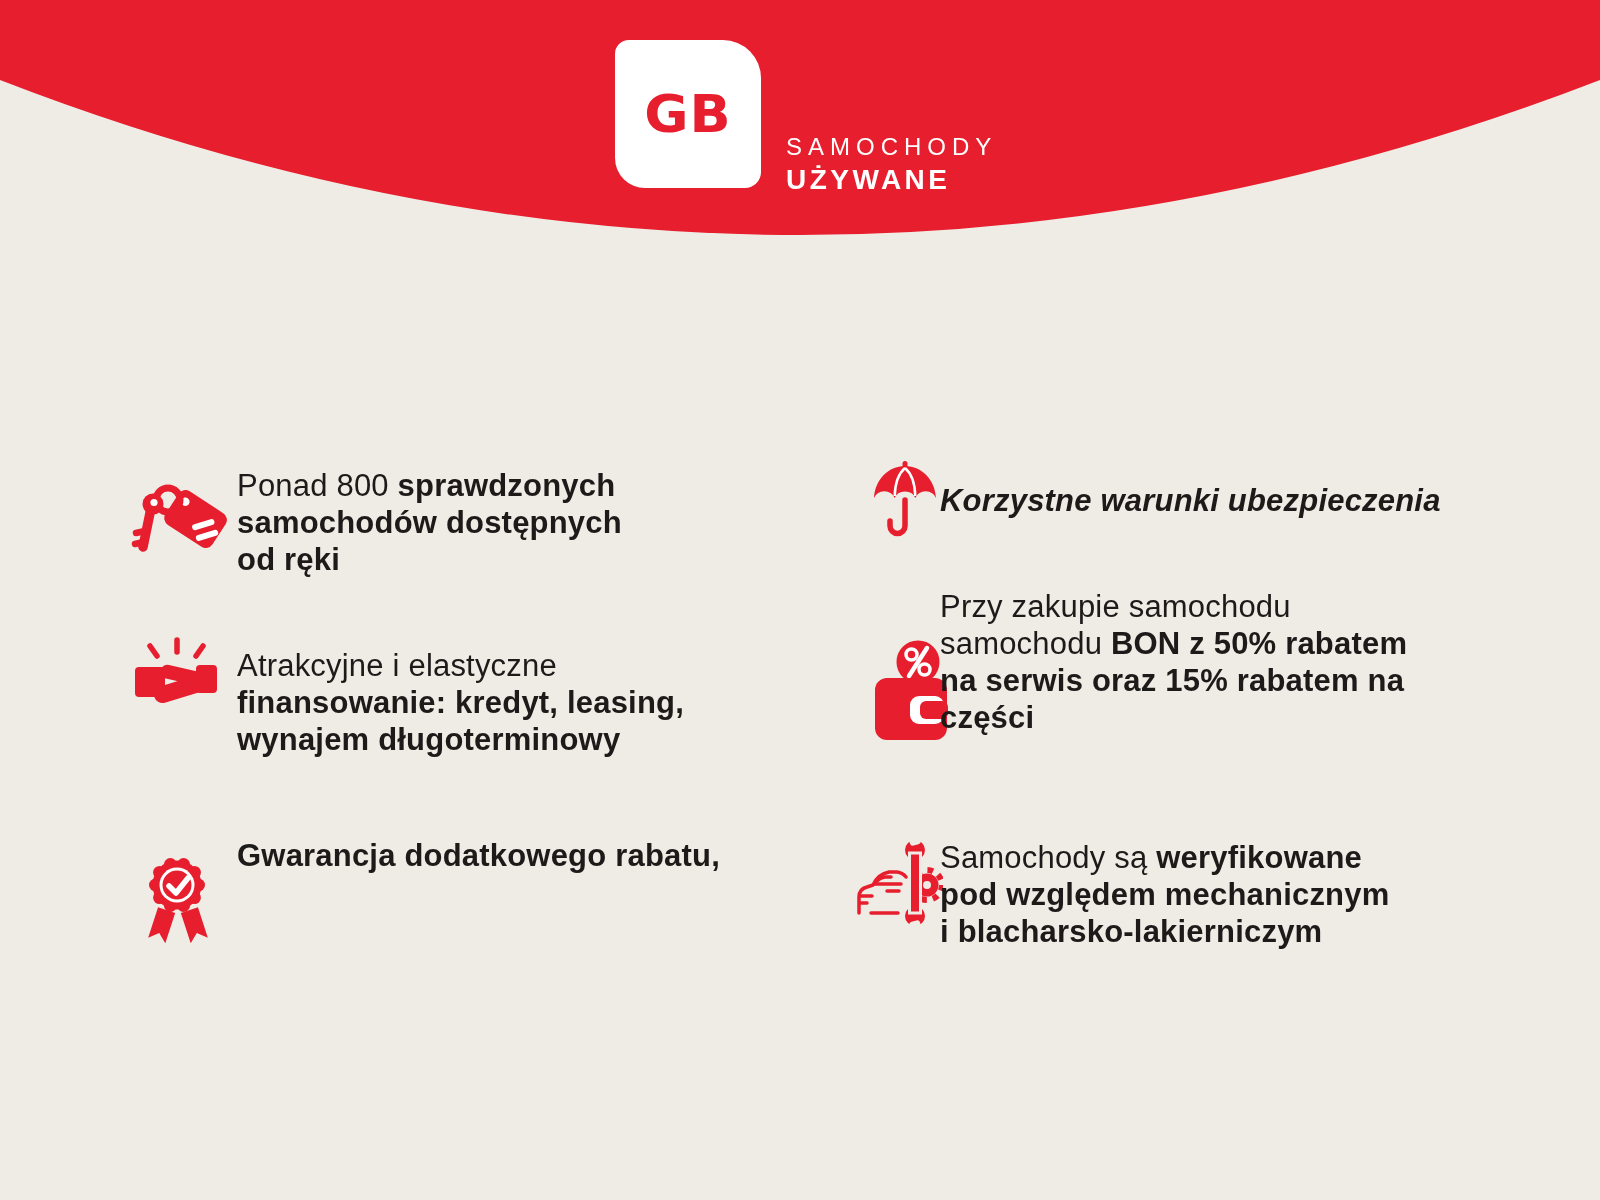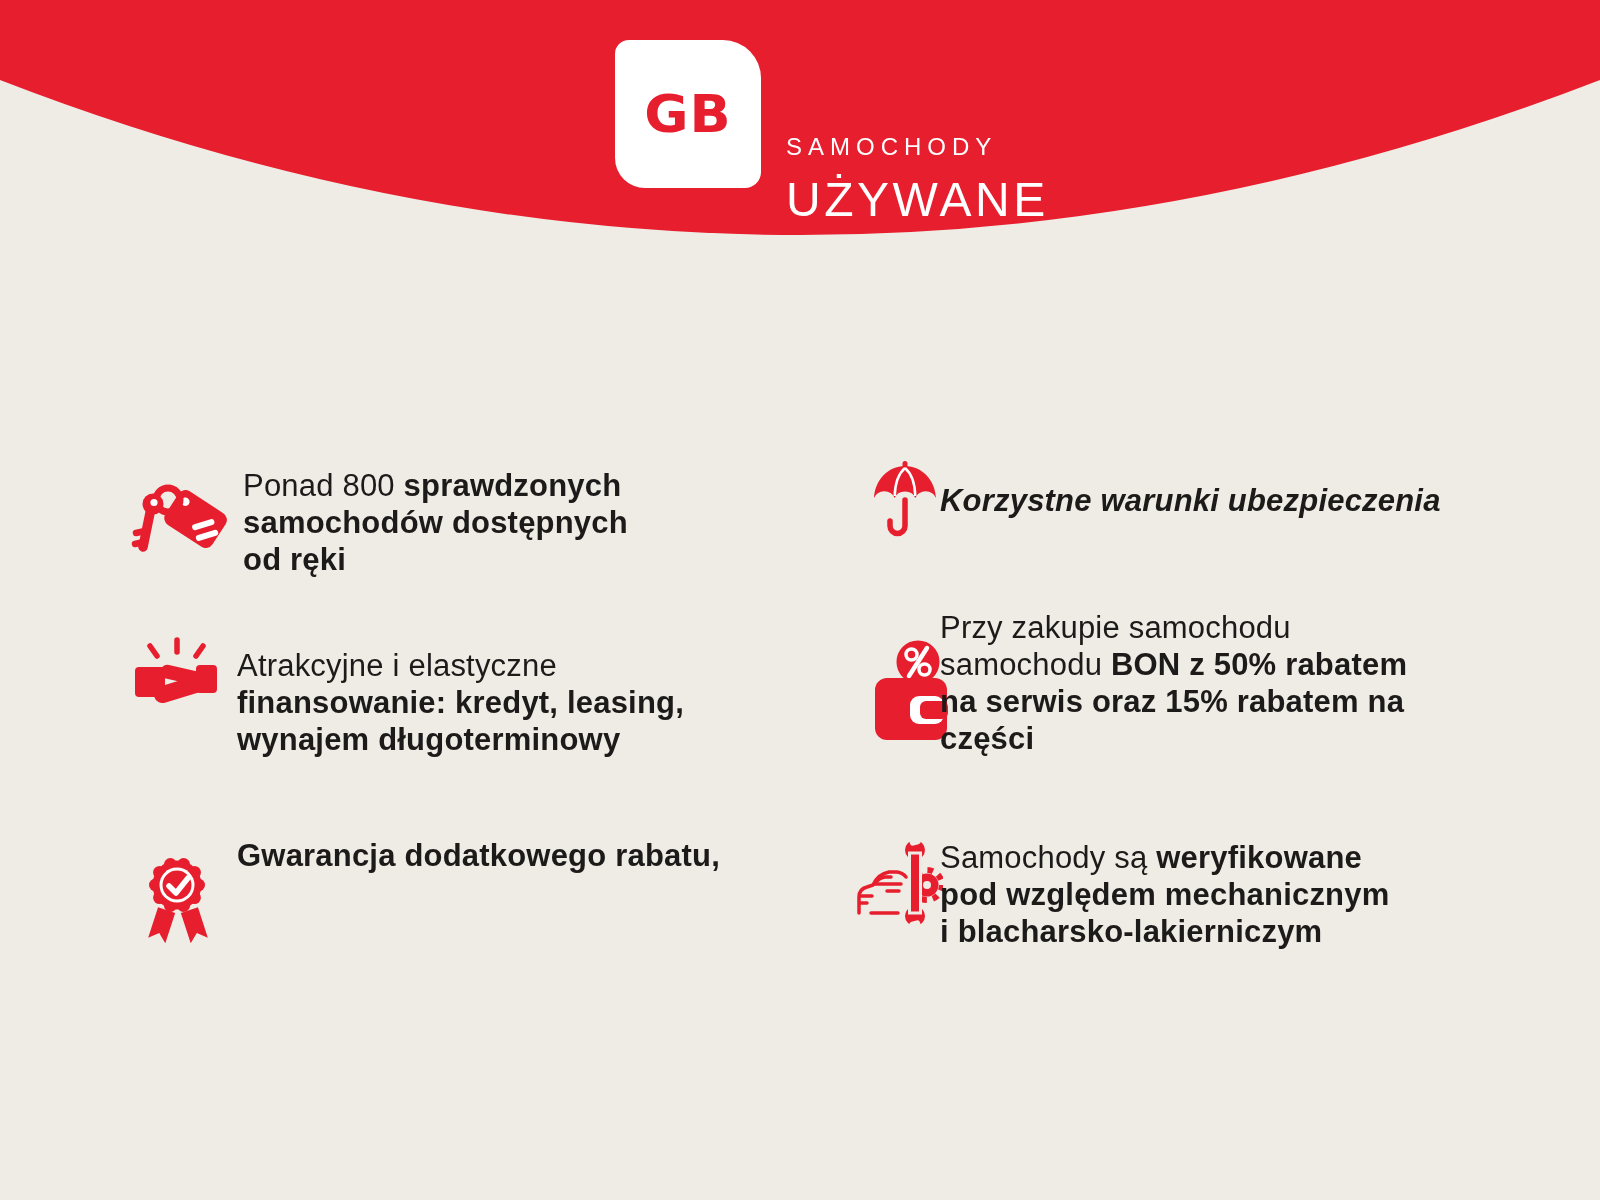--- a/index.html
+++ b/index.html
@@ -19,42 +19,42 @@
     background:#ffffff;border-radius:14px 38px 16px 30px;
     display:flex;align-items:center;justify-content:center;
   }
   .logo-gb{
     font-family:"DejaVu Sans", sans-serif;
     font-weight:700;font-size:54px;letter-spacing:1px;color:#e71e2d;
     transform:scaleY(0.96);
   }
   .brand{position:absolute;left:786px;top:84px;color:#ffffff;}
   .brand-line1{font-size:24px;font-weight:400;letter-spacing:6px;line-height:30px;margin-top:48px;}
-  .brand-line2{font-size:48px;font-weight:400;letter-spacing:3.5px;line-height:36px;margin-top:20px;}
+  .brand-line2{font-size:28px;font-weight:700;letter-spacing:3.5px;line-height:36px;margin-top:0;}
 
   
   .icon{position:absolute;}
   .ftext{
     position:absolute;
     font-size:31px;line-height:37px;color:#1d1b1a;letter-spacing:0.2px;
     white-space:nowrap;
   }
   .ftext .b{font-weight:700;}
 
   .icon-l1{left:125px;top:455px;}
-  .text-l1{left:243px;top:467px;}
+  .text-l1{left:237px;top:467px;}
   .icon-l2{left:120px;top:625px;}
   .text-l2{left:237px;top:647px;}
   .icon-l3{left:140px;top:850px;}
   .text-l3{left:237px;top:837px;}
 
   .icon-r1{left:870px;top:460px;}
   .text-r1{left:940px;top:482px;font-style:italic;}
   .icon-r2{left:868px;top:636px;}
-  .text-r2{left:940px;top:609px;}
+  .text-r2{left:940px;top:588px;}
   .icon-r3{left:843px;top:833px;}
   .text-r3{left:940px;top:839px;}
 </style>
 </head>
 <body>
 
 <div class="page">
 
   <svg class="header-curve" width="1600" height="400" viewBox="0 0 1600 400" aria-hidden="true">
     <path d="M0,0 H1600 V80 Q800,390 0,80 Z" fill="#e71e2d"></path>

